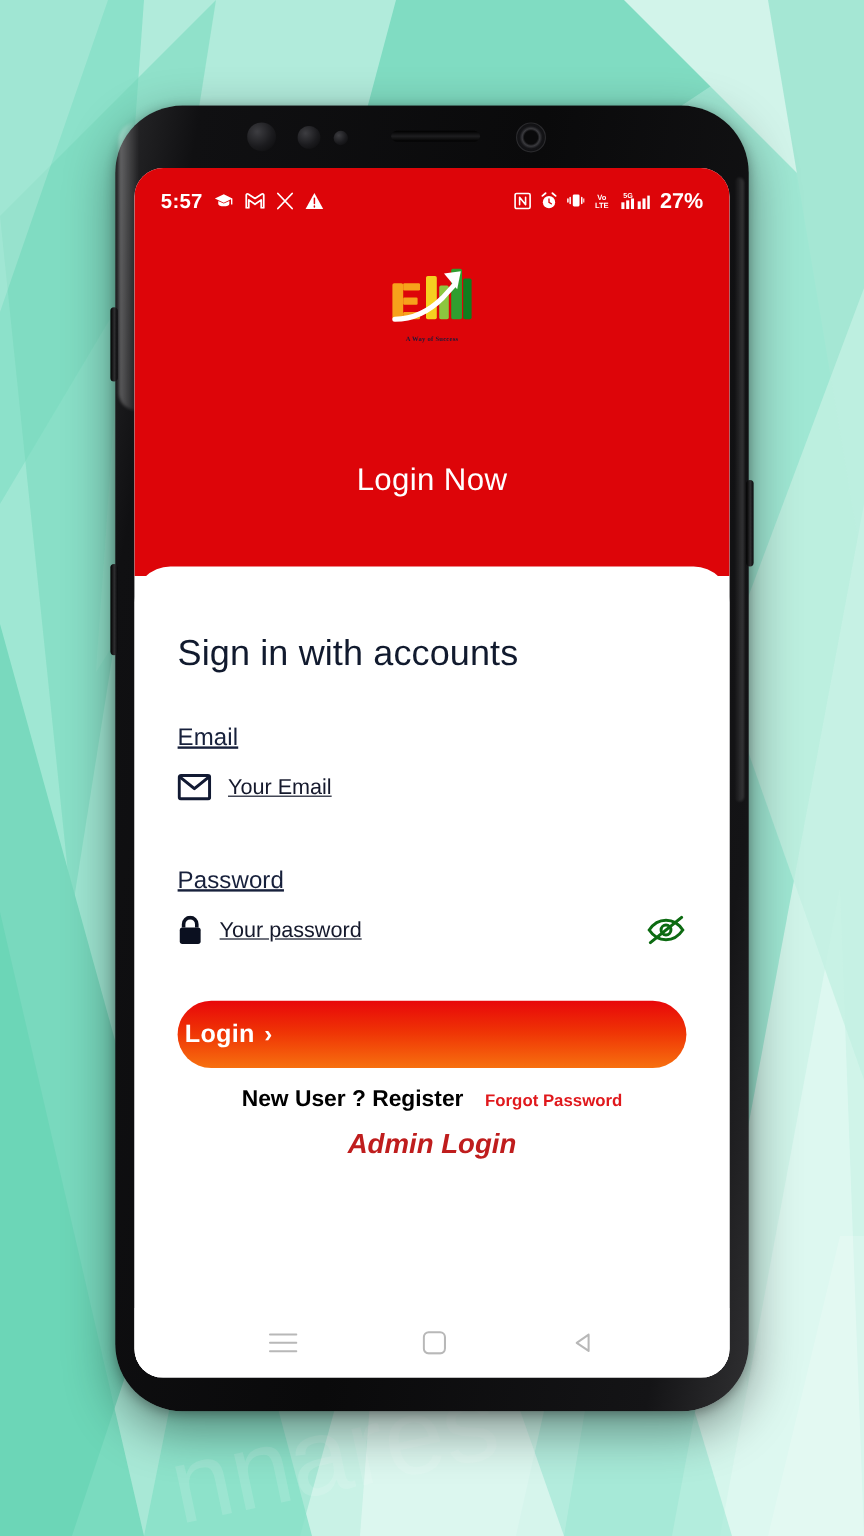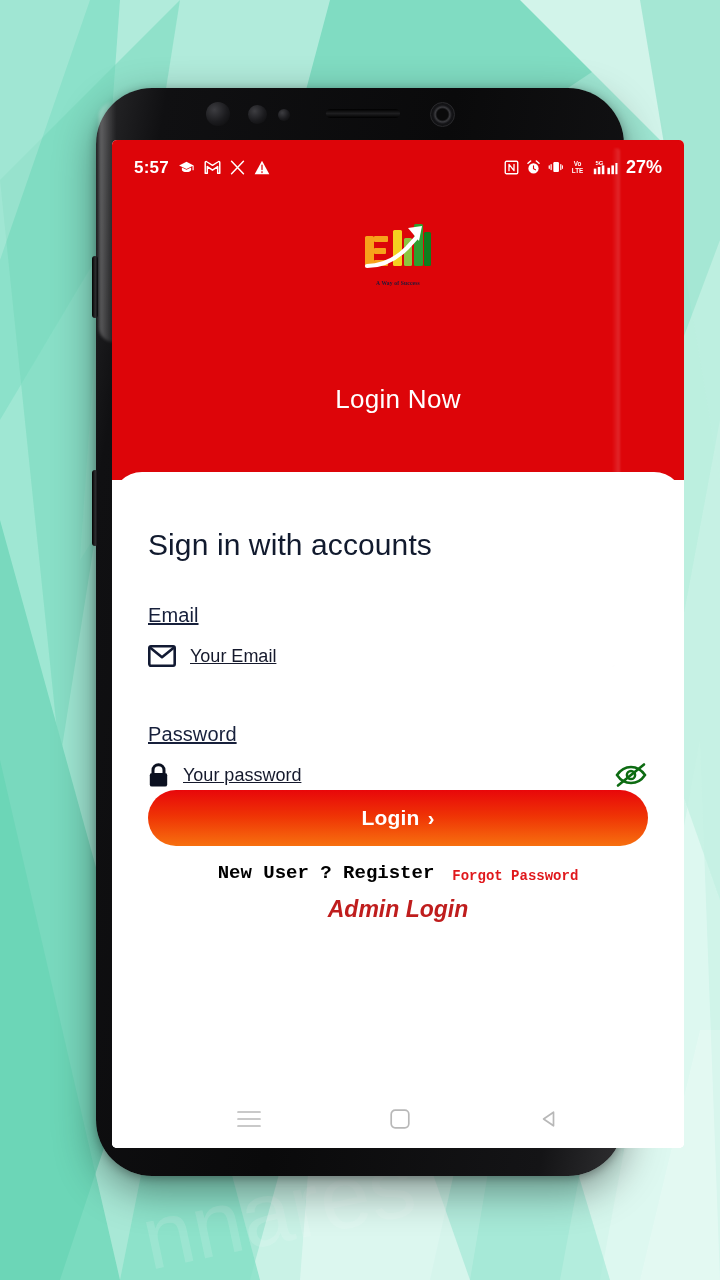--- a/index.html
+++ b/index.html
@@ -95,23 +95,23 @@
     width: 74px; height: 9px;
     border-radius: 5px;
     background: linear-gradient(to bottom, #000 0%, #1e1e20 50%, #000 100%);
   }
 
   
   #screen {
     position: absolute;
     left: 16px;
     top: 52px;
-    width: 572px;
+    width: 496px;
     height: 1008px;
-    border-radius: 5px;
+    border-radius: 24px;
     overflow: hidden;
     background: #ffffff;
   }
 
   
   #header-red {
     position: absolute;
     left: 0; top: 0;
     width: 100%;
     height: 340px;
@@ -230,46 +230,46 @@
   }
   #password-toggle {
     margin-left: auto;
     display: flex;
     align-items: center;
     cursor: pointer;
   }
 
   
   #login-button {
+    margin-top: 44px;
     width: 100%;
     height: 56px;
     border: none;
     border-radius: 28px;
     background: linear-gradient(to bottom, #e8070a 0%, #ef3305 46%, #f7700f 100%);
     color: #ffffff;
     font-size: 21px;
     font-weight: bold;
     font-family: "Liberation Sans", sans-serif;
     letter-spacing: 0.2px;
     cursor: pointer;
     display: flex;
     align-items: center;
-    justify-content: center;
+    justify-content: flex-start;
     gap: 8px;
   }
   #login-chevron { font-size: 20px; font-weight: bold; line-height: 1; }
 
   
   #links-row {
     margin-top: 16px;
     display: flex;
-    align-items: flex-end;
+    align-items: center;
     justify-content: center;
     gap: 18px;
-    font-family: Liberation Mono, monospace;
   }
   #register-link {
     font-size: 19px;
     font-weight: bold;
     color: #000000;
     cursor: pointer;
   }
   #forgot-link {
     font-size: 14px;
     font-weight: bold;

